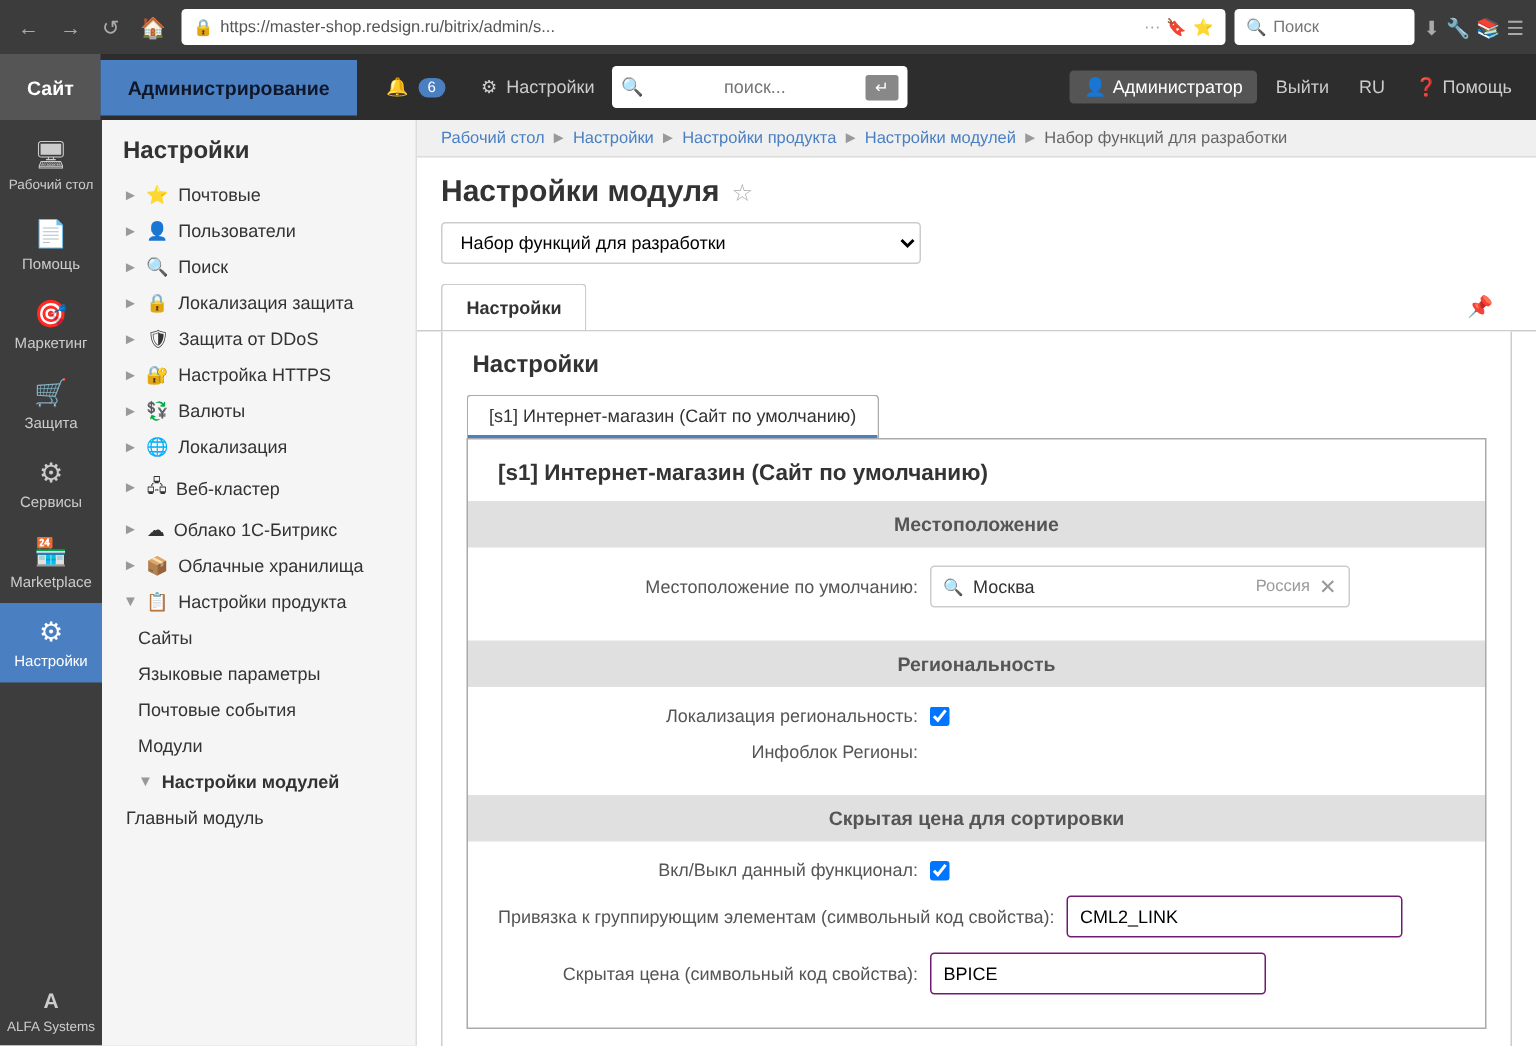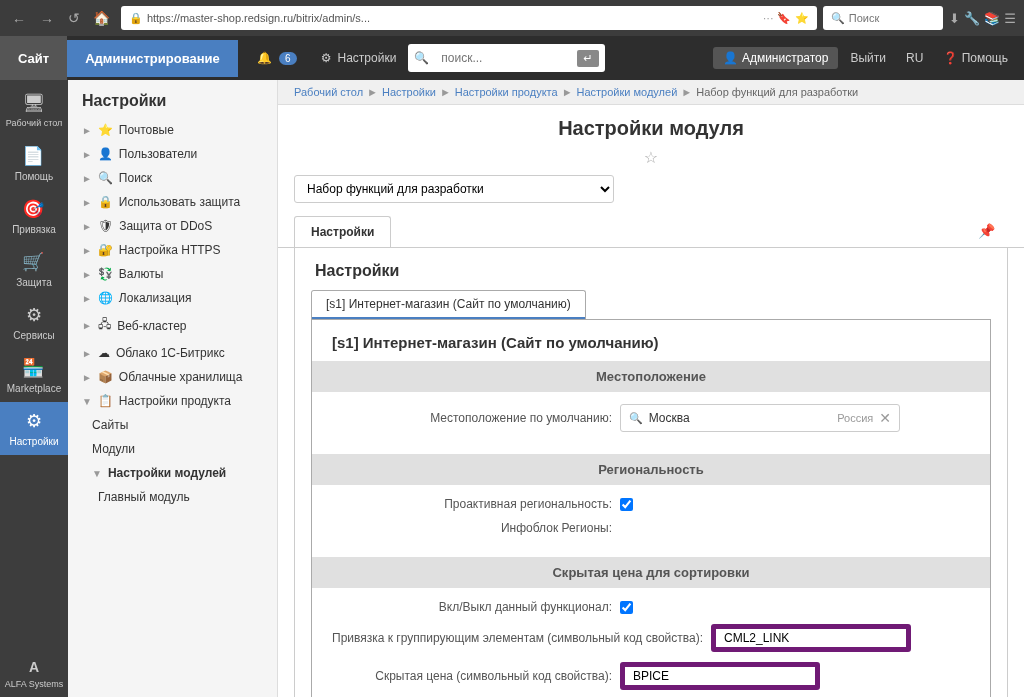--- a/index.html
+++ b/index.html
@@ -63,21 +63,21 @@
       height: 44px;
       display: flex;
       align-items: center;
       font-size: 13px;
       font-weight: bold;
       cursor: pointer;
       border: none;
     }
     .header-admin-btn {
       background: #4a7fc1;
-      color: #ffffff;
+      color: #0f172a;
       padding: 0 18px;
       height: 37px;
       display: flex;
       align-items: center;
       font-size: 13px;
       font-weight: bold;
       cursor: pointer;
       border: none;
     }
     .header-toolbar {
@@ -100,20 +100,21 @@
       font-size: 12px;
     }
     .header-search {
       background: #fff;
       border: none;
       border-radius: 3px;
       padding: 4px 8px;
       font-size: 12px;
       width: 140px;
       height: 40px;
+      text-align: center;
     }
     .header-search-wrap {
       display: flex;
       align-items: center;
       background: #fff;
       border-radius: 3px;
       height: 28px;
       padding: 0 6px;
       gap: 4px;
     }
@@ -201,21 +202,21 @@
     .nav-item {
       display: flex;
       align-items: center;
       padding: 5px 14px;
       font-size: 12px;
       color: #333;
       cursor: pointer;
       gap: 6px;
     }
     .nav-item.sub-item { padding-left: 24px; }
-    .nav-item.sub-sub-item { padding-left: 30px; }
+    .nav-item.sub-sub-item { padding-left: 16px; }
 
     
     .main-content {
       flex: 1;
       background: #fff;
       overflow-y: auto;
     }
     .breadcrumb {
       background: #f0f0f0;
       padding: 6px 16px;
@@ -227,21 +228,20 @@
       border-bottom: 1px solid #ddd;
     }
     .breadcrumb a { color: #4a7fc1; text-decoration: none; }
     .breadcrumb-sep { color: #999; }
 
     .content-header {
       padding: 12px 16px 8px;
       display: flex;
       align-items: center;
       gap: 8px;
-      flex-direction: column;
     }
     .content-title {
       font-size: 20px;
       font-weight: bold;
       color: #333;
     }
     .star-icon { color: #aaa; font-size: 16px; cursor: pointer; }
 
     .module-select-wrap {
       padding: 0 16px 12px;
@@ -330,25 +330,25 @@
       font-size: 12px;
       width: 280px;
       background: #fff;
       cursor: pointer;
       height: 28px;
     }
 
     .checkbox-input { cursor: pointer; }
 
     .text-input {
-      border: 5px solid #701a75;
+      border: 1px solid #701a75;
       border-radius: 3px;
       padding: 4px 8px;
       font-size: 12px;
-      width: 200px;
+      width: 224px;
       height: 28px;
     }
     .inner-tab-item {
       padding: 6px 14px;
       font-size: 12px;
       background: #fff;
       cursor: pointer;
       border-radius: 3px 3px 0 0;
       color: #333;
       border-bottom: 2px solid transparent;
@@ -430,21 +430,21 @@
     <div class="icon-sidebar-item">
       <span class="icon">🖥</span>
       <span style="font-size:9px;line-height:1.2;">Рабочий стол</span>
     </div>
     <div class="icon-sidebar-item">
       <span class="icon">📄</span>
       <span>Помощь</span>
     </div>
     <div class="icon-sidebar-item">
       <span class="icon">🎯</span>
-      <span>Привязка</span>
+      <span>Маркетинг</span>
     </div>
     <div class="icon-sidebar-item">
       <span class="icon">🛒</span>
       <span>Защита</span>
     </div>
     <div class="icon-sidebar-item">
       <span class="icon">⚙</span>
       <span>Сервисы</span>
     </div>
     <div class="icon-sidebar-item">
@@ -475,21 +475,21 @@
       <span>Пользователи</span>
     </div>
     <div class="nav-item">
       <span style="color:#999;font-size:10px;">►</span>
       <span>🔍</span>
       <span>Поиск</span>
     </div>
     <div class="nav-item">
       <span style="color:#999;font-size:10px;">►</span>
       <span>🔒</span>
-      <span>Использовать защита</span>
+      <span>Локализация защита</span>
     </div>
     <div class="nav-item">
       <span style="color:#999;font-size:10px;">►</span>
       <span>🛡</span>
       <span>Защита от DDoS</span>
     </div>
     <div class="nav-item">
       <span style="color:#999;font-size:10px;">►</span>
       <span>🔐</span>
       <span>Настройка HTTPS</span>
@@ -519,20 +519,26 @@
       <span>📦</span>
       <span>Облачные хранилища</span>
     </div>
     <div class="nav-item">
       <span style="color:#999;font-size:10px;">▼</span>
       <span>📋</span>
       <span>Настройки продукта</span>
     </div>
     <div class="nav-item sub-item">
       <span>Сайты</span>
+    </div>
+    <div class="nav-item sub-item">
+      <span>Языковые параметры</span>
+    </div>
+    <div class="nav-item sub-item">
+      <span>Почтовые события</span>
     </div>
     <div class="nav-item sub-item">
       <span>Модули</span>
     </div>
     <div class="nav-item sub-item" style="font-weight:bold;">
       <span style="color:#999;font-size:10px;">▼</span>
       <span>Настройки модулей</span>
     </div>
     <div class="nav-item sub-sub-item">
       <span>Главный модуль</span>
@@ -591,21 +597,21 @@
               <span class="location-val">Москва</span>
               <span style="color:#999;font-size:11px;text-align:right;">Россия</span>
               <span class="location-clear">✕</span>
             </div>
           </div>
         </div>
 
         <div class="section-header">Региональность</div>
         <div class="section-body">
           <div class="form-row">
-            <span class="form-label">Проактивная региональность:</span>
+            <span class="form-label">Локализация региональность:</span>
             <input type="checkbox" class="checkbox-input" checked="" style="">
           </div>
           <div class="form-row">
             <span class="form-label">Инфоблок Регионы:</span>
           </div>
         </div>
 
         <div class="section-header">Скрытая цена для сортировки</div>
         <div class="section-body">
           <div class="form-row">

